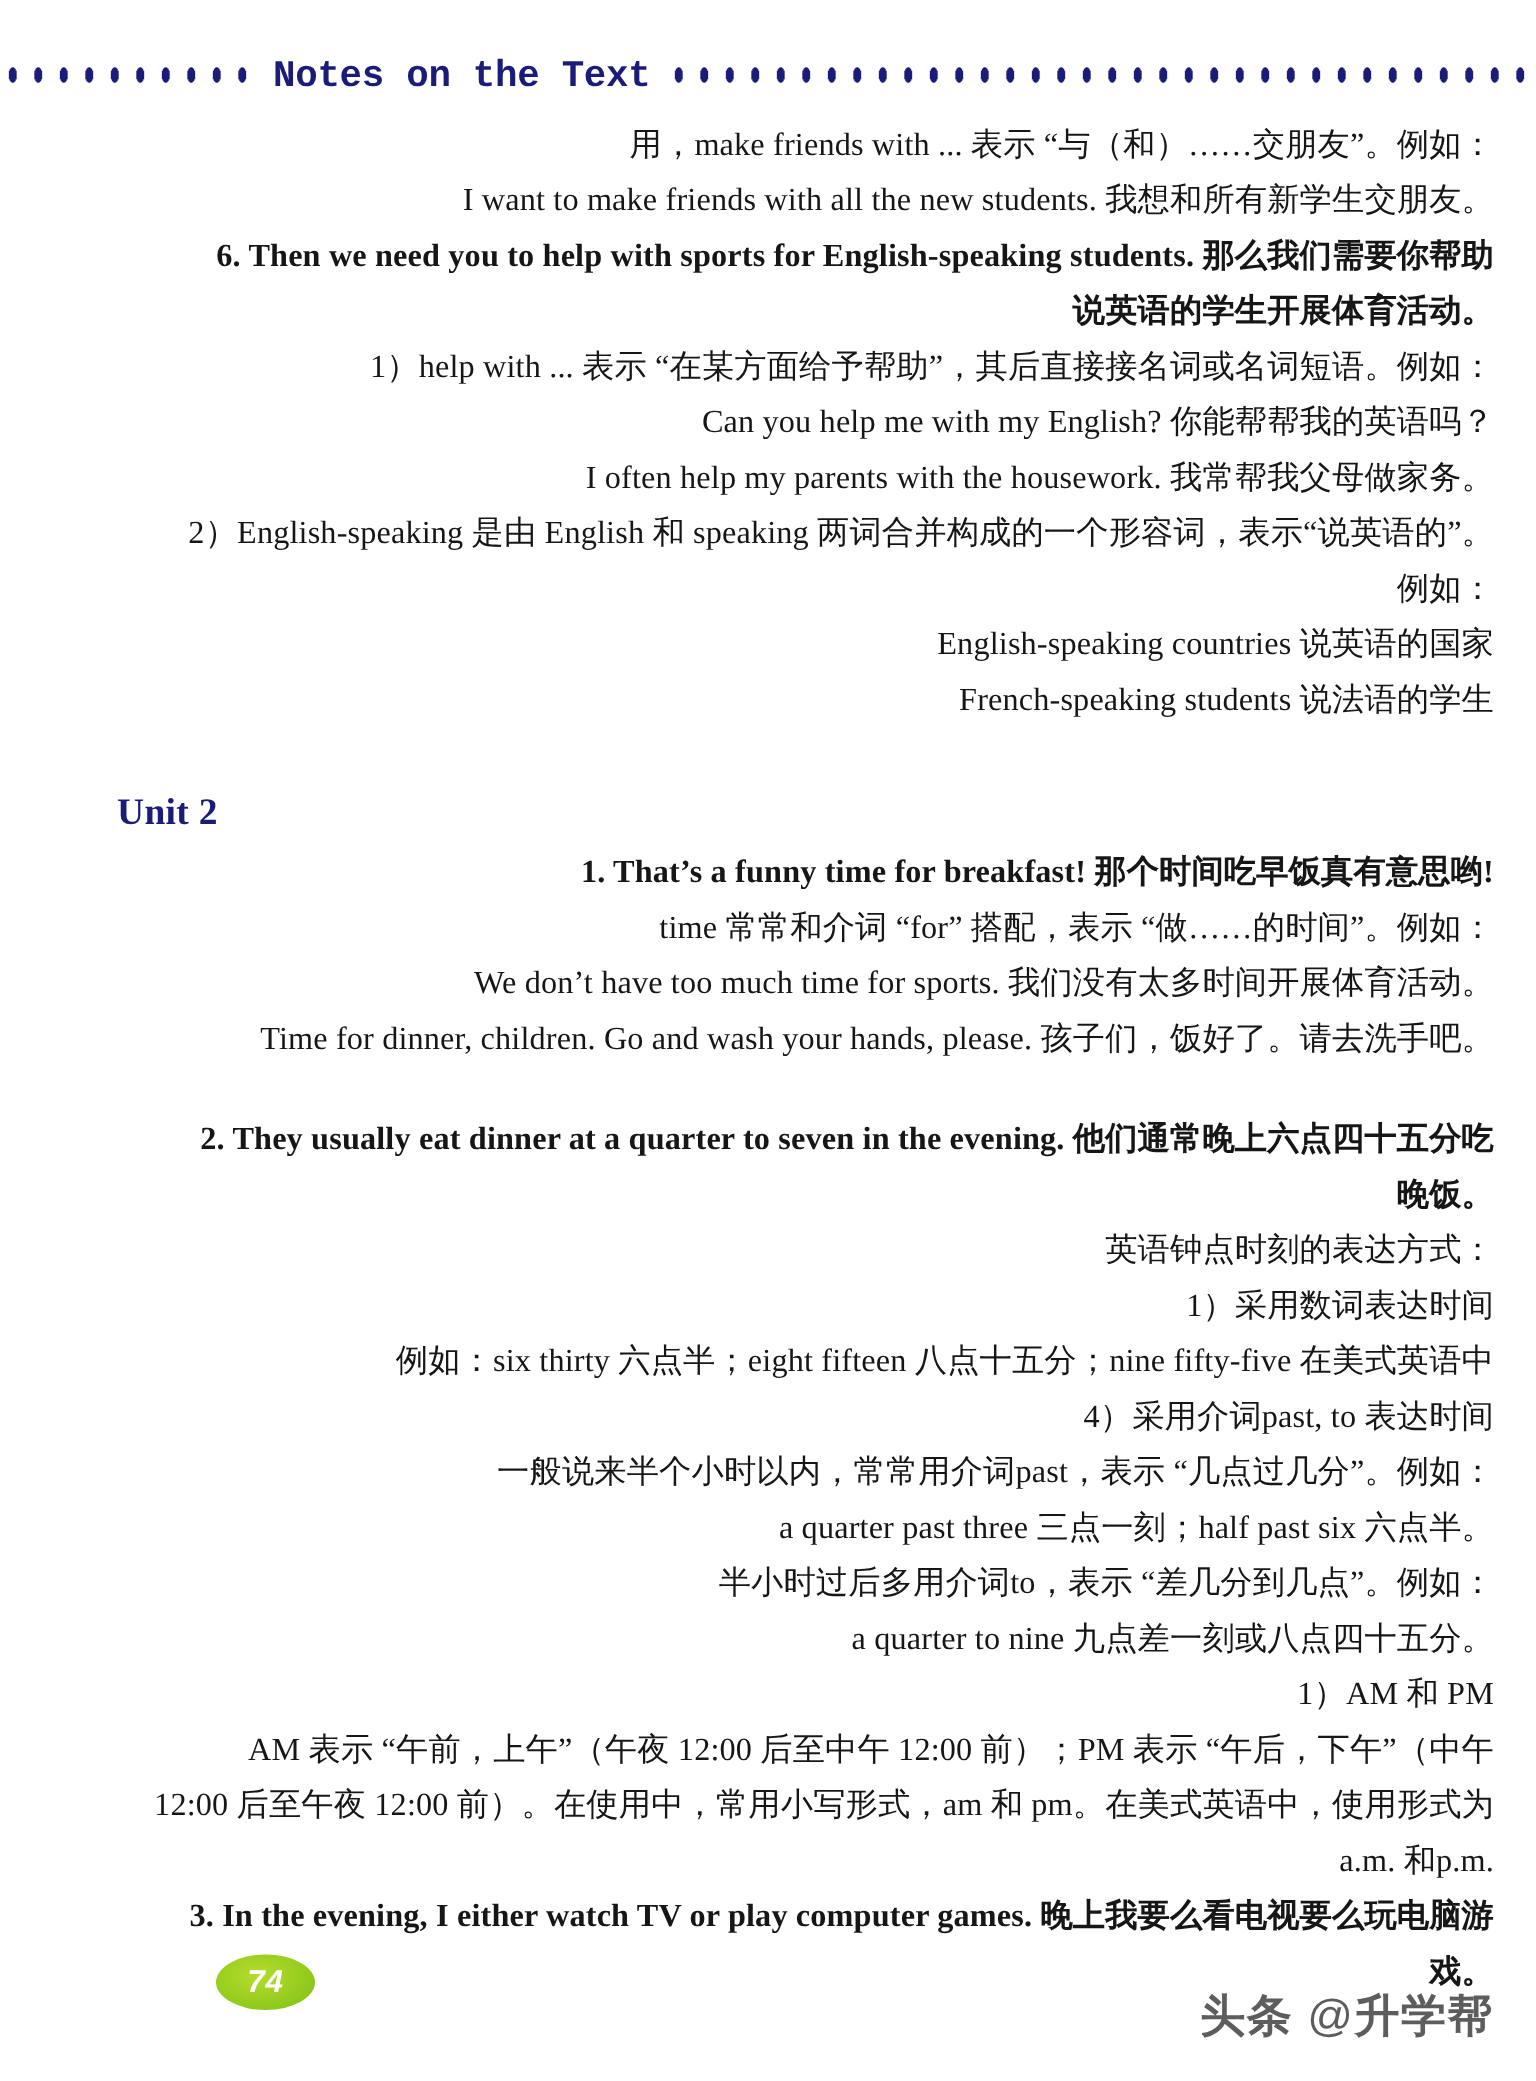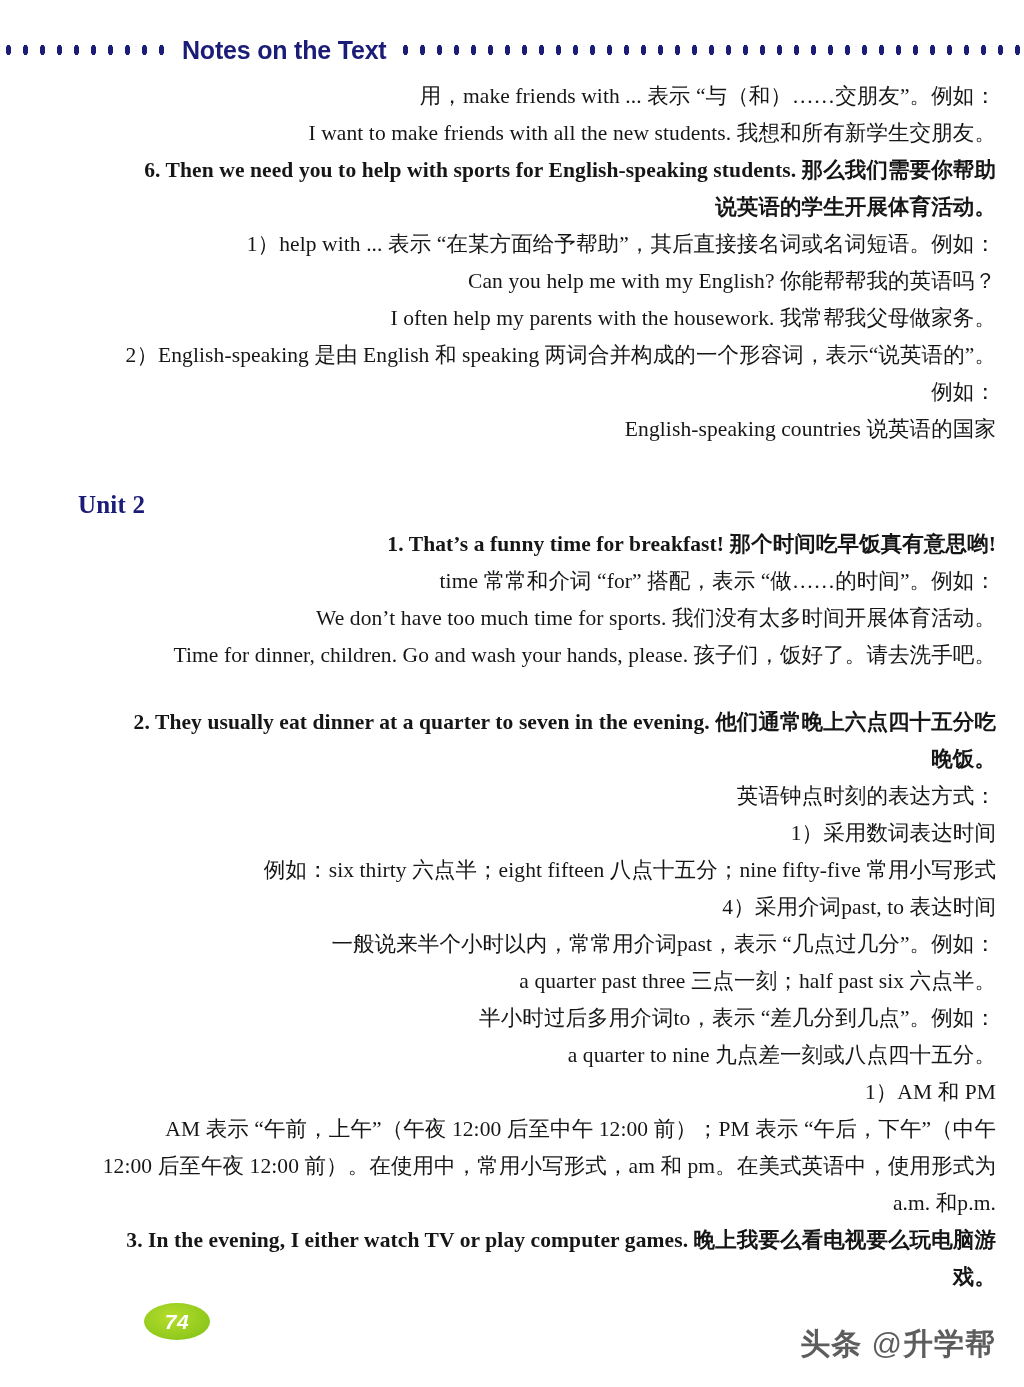--- a/index.html
+++ b/index.html
@@ -32,21 +32,21 @@
     height: 32px;
     background-image: radial-gradient(#1b1b78 2.6px, rgba(255,255,255,0) 2.9px);
     background-size: 17px 32px;
     background-position: 0 center;
     background-repeat: repeat-x;
   }
   .dot-rail.left  { flex: 0 0 172px; }
   .header-title {
     flex: 0 0 auto;
     padding: 0 10px;
-    font-family: Liberation Sans, sans-serif;
+    font-family: Liberation Mono, monospace;
     font-weight: 700;
     font-size: 25px;
     letter-spacing: -0.2px;
     color: #1b1b78;
     white-space: nowrap;
   }
 
   
   .page-body {
     position: absolute;
@@ -133,33 +133,34 @@
 
   <div class="line wrap bold indent gap-before-sm">6.  Then we need you to help with sports for English-speaking students. 那么我们需要你帮助说英语的学生开展体育活动。</div>
 
   <div class="line indent gap-before-sm">1）help with ... 表示 “在某方面给予帮助”，其后直接接名词或名词短语。例如：</div>
   <div class="line indent-sm">Can you help me with my English? 你能帮帮我的英语吗？</div>
   <div class="line indent-sm">I often help my parents with the housework. 我常帮我父母做家务。</div>
 
   <div class="line wrap indent gap-before-sm">2）English-speaking 是由 English 和 speaking 两词合并构成的一个形容词，表示“说英语的”。例如：</div>
 
   <div class="line indent-sm gap-before-sm">English-speaking countries 说英语的国家</div>
+  <div class="line indent-sm">French-speaking students 说法语的学生</div>
 
   <div class="unit-heading">Unit 2</div>
 
   <div class="line bold indent">1.  That’s a funny time for breakfast! 那个时间吃早饭真有意思哟!</div>
   <div class="line indent-sm">time 常常和介词 “for” 搭配，表示 “做……的时间”。例如：</div>
   <div class="line indent-sm">We don’t have too much time for sports. 我们没有太多时间开展体育活动。</div>
   <div class="line wrap indent-sm">Time for dinner, children. Go and wash your hands, please. 孩子们，饭好了。请去洗手吧。</div>
 
   <div class="line wrap bold indent gap-before">2.  They usually eat dinner at a quarter to seven in the evening. 他们通常晚上六点四十五分吃晚饭。</div>
 
   <div class="line indent-sm gap-before-sm">英语钟点时刻的表达方式：</div>
   <div class="line indent-sm">1）采用数词表达时间</div>
-  <div class="line indent-sm">例如：six thirty 六点半；eight fifteen 八点十五分；nine fifty-five 常用小写形式</div>
+  <div class="line indent-sm">例如：six thirty 六点半；eight fifteen 八点十五分；nine fifty-five 在美式英语中</div>
   <div class="line indent-sm">4）采用介词past, to 表达时间</div>
   <div class="line indent-sm">一般说来半个小时以内，常常用介词past，表示 “几点过几分”。例如：</div>
   <div class="line indent-sm">a quarter past three 三点一刻；half past six 六点半。</div>
   <div class="line indent-sm">半小时过后多用介词to，表示 “差几分到几点”。例如：</div>
   <div class="line indent-sm">a quarter to nine 九点差一刻或八点四十五分。</div>
   <div class="line indent-sm">1）AM 和 PM</div>
 
   <div class="line wrap indent">AM 表示 “午前，上午”（午夜 12:00 后至中午 12:00 前）；PM 表示 “午后，下午”（中午 12:00 后至午夜 12:00 前）。在使用中，常用小写形式，am 和 pm。在美式英语中，使用形式为a.m. 和p.m.</div>
 
   <div class="line wrap bold indent gap-before-sm">3.  In the evening, I either watch TV or play computer games. 晚上我要么看电视要么玩电脑游戏。</div>

